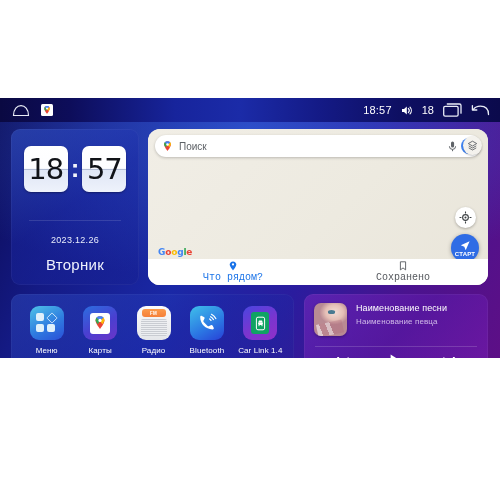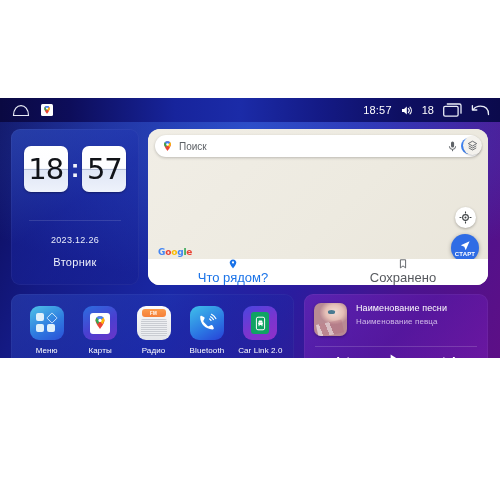--- a/index.html
+++ b/index.html
@@ -112,21 +112,21 @@
   }
   #clock-meta .divider {
     width: 92px; height:1px;
     margin: 0 auto 14px auto;
     background: rgba(255,255,255,0.13);
   }
   .cm-date {
     color:#e9edfb; font-size:9px; letter-spacing:.3px; display:block; margin-bottom: 11px;
   }
   .cm-day {
-    color:#eef1fd; font-size:11px; letter-spacing:.3px; display:block;
+    color:#eef1fd; font-size:15px; letter-spacing:.3px; display:block;
   }
 
   
   #maps-widget {
     left: 148px; top: 31px;
     width: 340px; height: 156px;
     background: #efece3;
     border-radius: 12px;
     overflow: hidden;
   }
@@ -202,21 +202,21 @@
     height:26px;
     background:#ffffff;
     display:flex;
   }
   .map-tab {
     flex:1;
     display:flex; flex-direction:column;
     align-items:center; justify-content:center;
     gap:1px;
   }
-  .map-tab .lbl { font-size:13px; }
+  .map-tab .lbl { font-size:10px;font-family:Liberation Mono, monospace; }
   .map-tab.active .lbl { color:#1a73e8; }
   .map-tab .lbl.muted { color:#56595e; }
 
   
   #apps-widget {
     left: 11px; top: 196px;
     width: 283px; height: 85px;
     background: linear-gradient(145deg, rgba(52,86,205,0.42) 0%, rgba(30,44,170,0.36) 55%, rgba(30,36,150,0.30) 100%);
     box-shadow: inset 0 0 0 1px rgba(255,255,255,0.04);
     display:flex;
@@ -531,21 +531,21 @@
         <span class="carlink-tile">
           <svg width="11" height="15" viewBox="0 0 11 15">
             <rect x="1.4" y="1.2" width="8.2" height="12.6" rx="1.6" fill="none" stroke="#ffffff" stroke-width="1"></rect>
             <path d="M3.3 6.2 l0.7-1.7 h3.0 l0.7 1.7 z" fill="#ffffff"></path>
             <rect x="3.1" y="6.3" width="4.8" height="2.6" rx="0.8" fill="#ffffff"></rect>
             <rect x="3.4" y="9.1" width="1.2" height="1.1" rx="0.4" fill="#ffffff"></rect>
             <rect x="6.4" y="9.1" width="1.2" height="1.1" rx="0.4" fill="#ffffff"></rect>
           </svg>
         </span>
       </div>
-      <span class="app-label">Car Link 2.0</span>
+      <span class="app-label">Car Link 1.4</span>
     </div>
   </div>
 
   <div id="music-widget" class="card">
     <div id="music-top">
       <div id="album-art"></div>
       <div>
         <span class="mus-title">Наименование песни</span>
         <span class="mus-artist">Наименование певца</span>
       </div>

